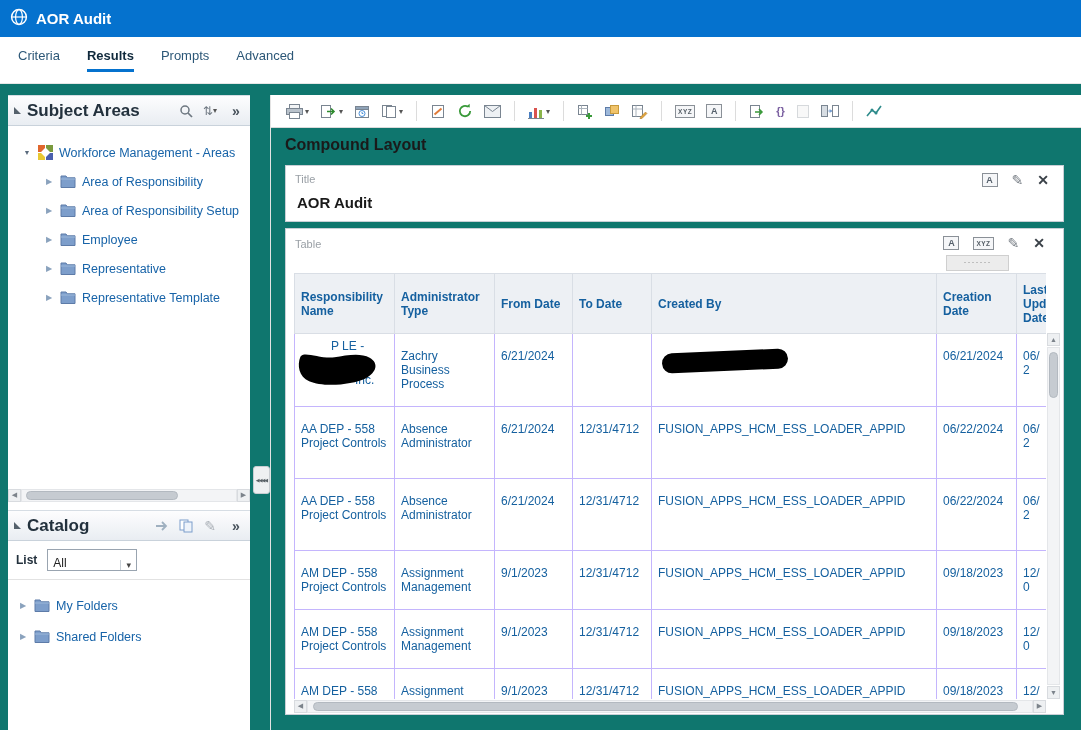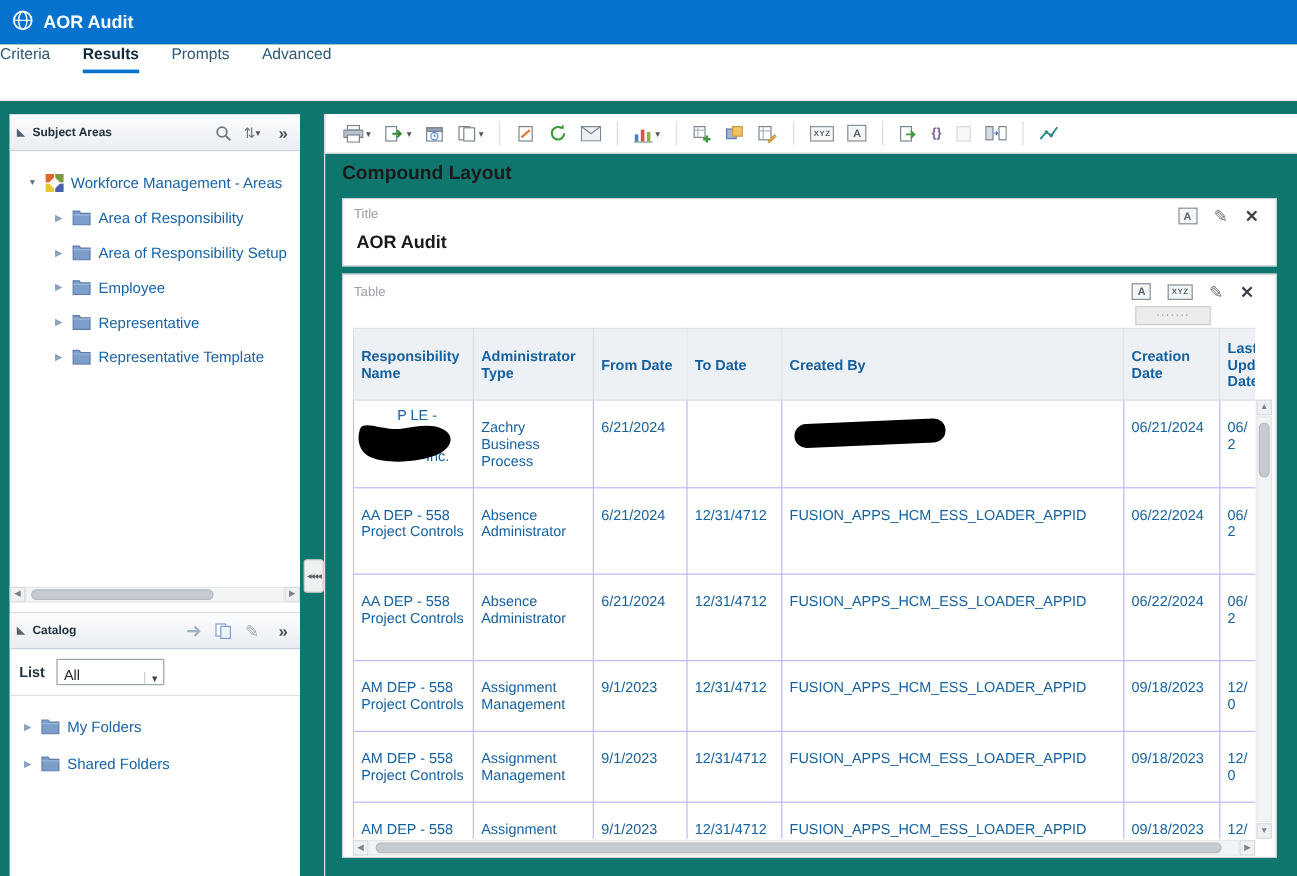--- a/index.html
+++ b/index.html
@@ -6,30 +6,30 @@
   body { background: #fff; }
   .screen { position: relative; width: 1081px; height: 730px; background: #0f766e; overflow: hidden;
             font-family: "Liberation Sans", sans-serif; font-size: 12px; color: #222; }
   .abs { position: absolute; }
 
   
   .topbar { left:0; top:0; width:1081px; height:37px; background:#0572ce; display:flex; align-items:center; padding-left:10px; }
   .topbar .title { color:#fff; font-size:15px; font-weight:bold; margin-left:8px; }
 
   
-  .tabs { left:0; top:37px; width:1081px; height:47px; display:flex; align-items:flex-start; gap:27px;
-          border-bottom:1px solid #e7e7e7; background:#fff; }
+  .tabs { left:0; top:37px; width:1081px; height:47px; display:flex; align-items:center; gap:27px;
+          padding-left:18px; border-bottom:1px solid #e7e7e7; background:#fff; }
   .tab { font-size:13px; color:#2c5777; padding-bottom:9px; cursor:pointer; }
   .tab.active { color:#10293c; font-weight:bold; border-bottom:3px solid #0572ce; padding-bottom:6px; }
 
   
   .leftpanel { left:8px; top:95px; width:242px; height:635px; background:#fff; overflow:hidden; }
   .panehdr { height:31px; background:linear-gradient(#fdfdfe,#e9edf2); border-top:1px solid #d6dde4;
              border-bottom:1px solid #c9d2db; display:flex; align-items:center; padding:0 6px; }
-  .panehdr .ptitle { font-size:10px; font-weight:bold; color:#23313d; margin-left:6px; }
+  .panehdr .ptitle { font-size:17px; font-weight:bold; color:#23313d; margin-left:6px; }
   .tri-collapse { width:0; height:0; border-left:7px solid #55616c; border-top:7px solid transparent; display:inline-block; }
   .hicon { color:#6d7780; font-size:12px; display:inline-flex; align-items:center; justify-content:center; min-width:16px; cursor:pointer; }
   .chevrons { font-size:14px; font-weight:bold; color:#48525c; }
   .tree { padding:12px 0 0 0; }
   .trow { display:flex; align-items:center; gap:6px; height:29px; white-space:nowrap; overflow:hidden;
           color:#1763a8; font-size:12.5px; cursor:pointer; }
   .caret { font-size:8px; color:#8aa2bd; width:10px; text-align:center; flex:0 0 auto; }
   .caret.open { color:#5a6b7d; font-size:7px; }
   .indent1 { padding-left:14px; } .indent2 { padding-left:36px; }
 

